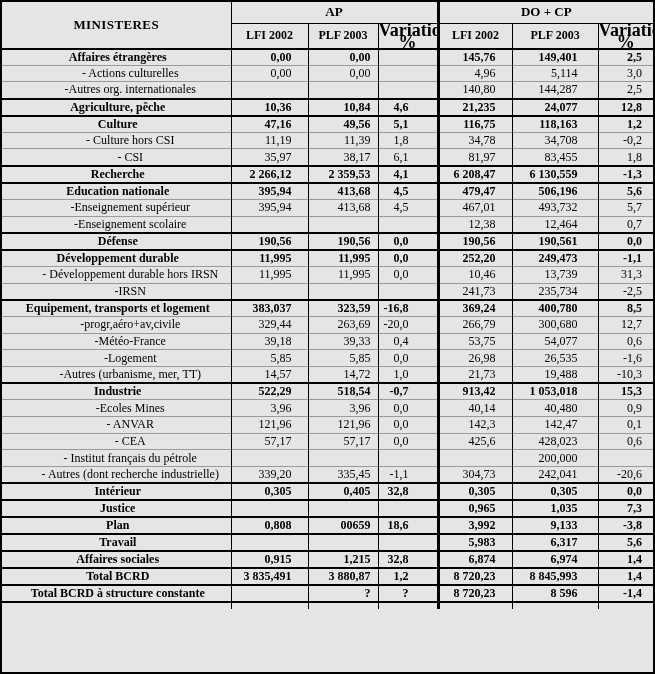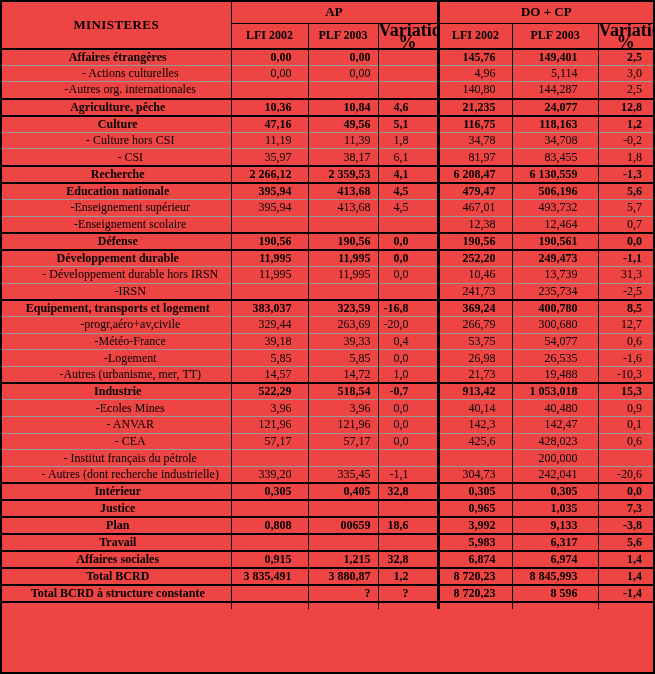--- a/index.html
+++ b/index.html
@@ -5,21 +5,21 @@
   * { box-sizing: border-box; }
   html,body { margin:0; padding:0; background:#fff; }
   body {
     font-family: "Liberation Serif", "DejaVu Serif", serif;
     color:#000;
   }
   .frame {
     width:655px; height:674px;
     border:2px solid #000;
     overflow:hidden;
-    background:#ef4444;
+    background:#e5e5e5;
   }
   table {
     border-collapse:collapse;
     table-layout:fixed;
     width:651px;
   }
   th, td {
     padding:0;
     vertical-align:middle;
     overflow:hidden;

